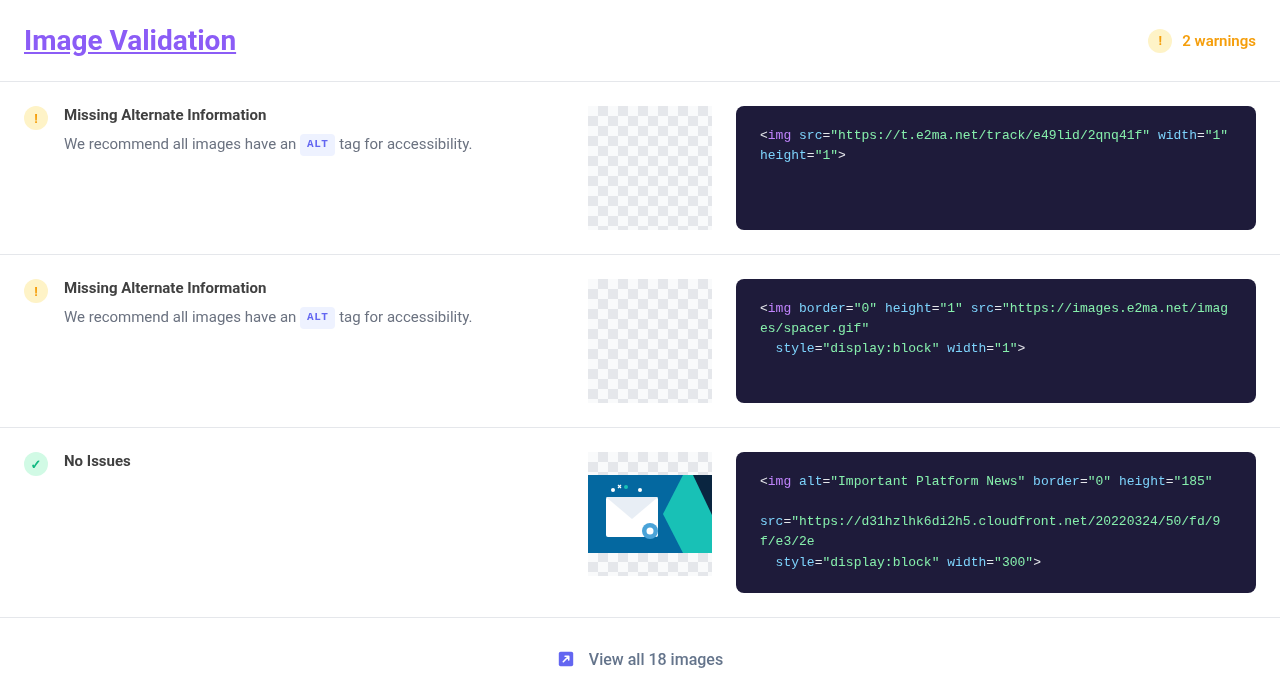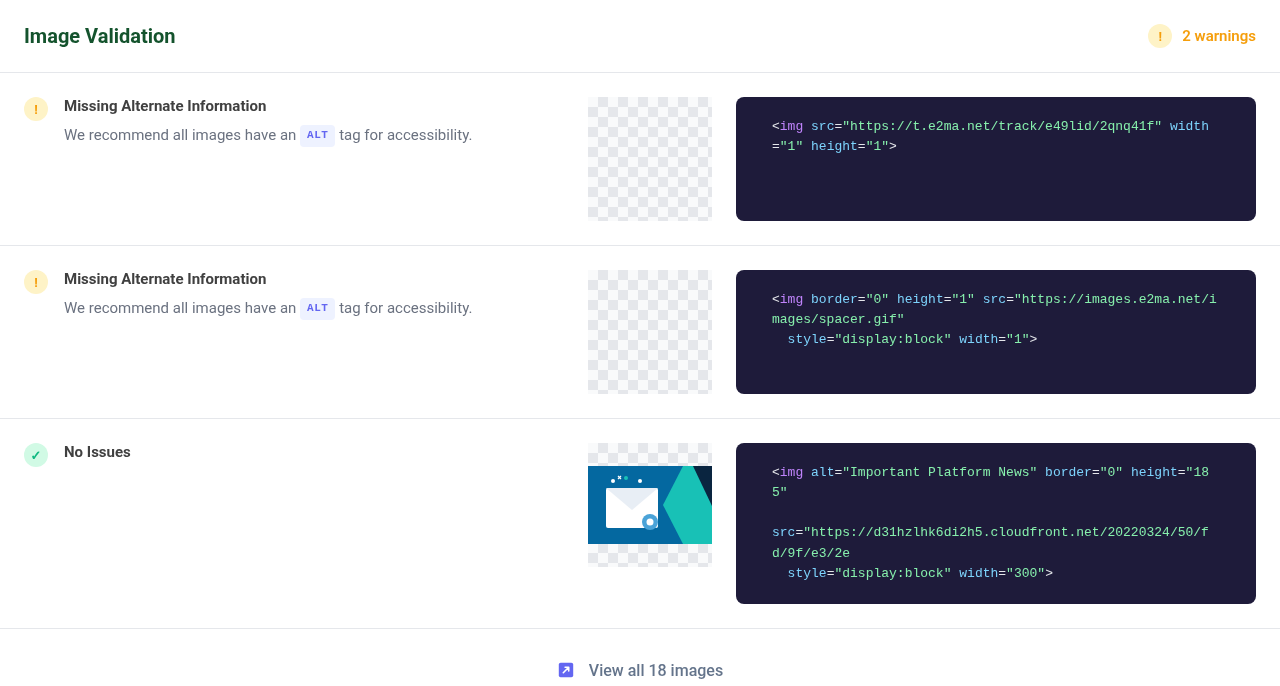--- a/index.html
+++ b/index.html
@@ -13,23 +13,24 @@
       color: #1e1b4b;
     }
     .header {
       display: flex;
       justify-content: space-between;
       align-items: center;
       padding: 24px;
       border-bottom: 1px solid #e5e7eb;
     }
     .header-title {
-      font-size: 20px;
-      font-weight: 700;
-      color: #14532d;
+      font-size: 28px;
+      font-weight: 700;
+      color: #8b5cf6;
+      text-decoration: underline;
     }
     .warnings-badge {
       display: flex;
       align-items: center;
       gap: 10px;
     }
     .warning-icon-circle {
       width: 24px;
       height: 24px;
       border-radius: 50%;
@@ -125,21 +126,21 @@
       width: 100%;
       height: 78px;
       background: #0468a0;
       position: relative;
       overflow: hidden;
     }
     .code-block {
       flex: 1;
       background: #1e1b3a;
       border-radius: 8px;
-      padding: 20px 36px;
+      padding: 20px 24px;
       font-family: 'Courier New', Consolas, Monaco, monospace;
       font-size: 13px;
       line-height: 1.55;
       color: #e5e7eb;
       overflow-x: hidden;
       white-space: pre-wrap;
       word-break: break-all;
     }
     .code-block .tag { color: #c084fc; }
     .code-block .attr { color: #7dd3fc; }

